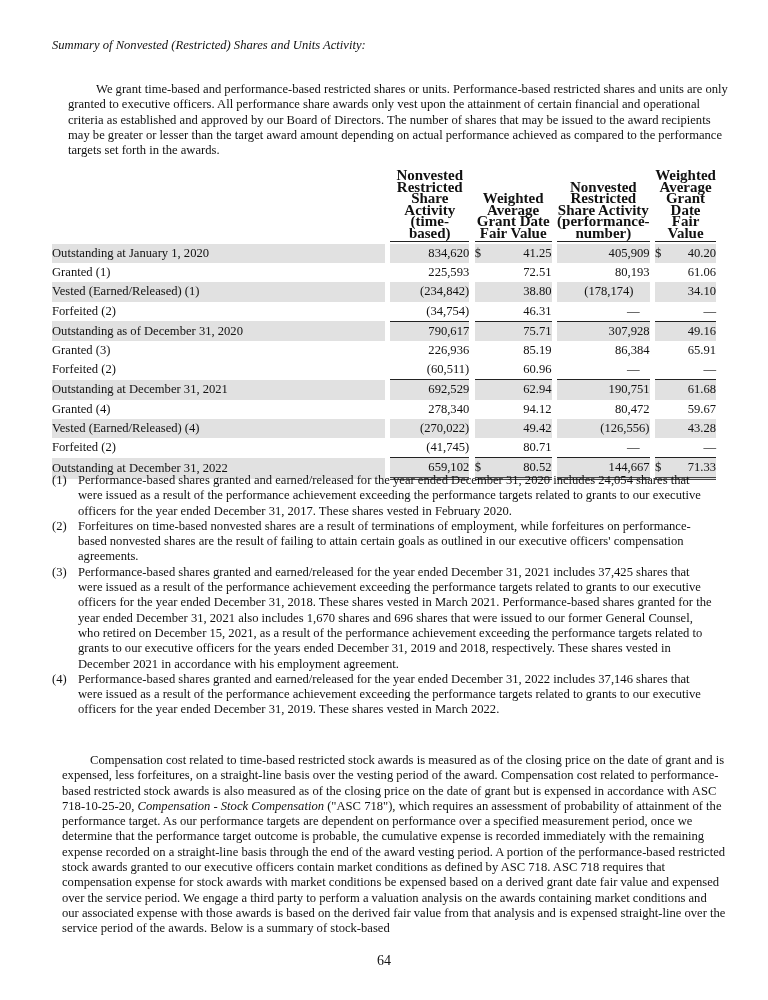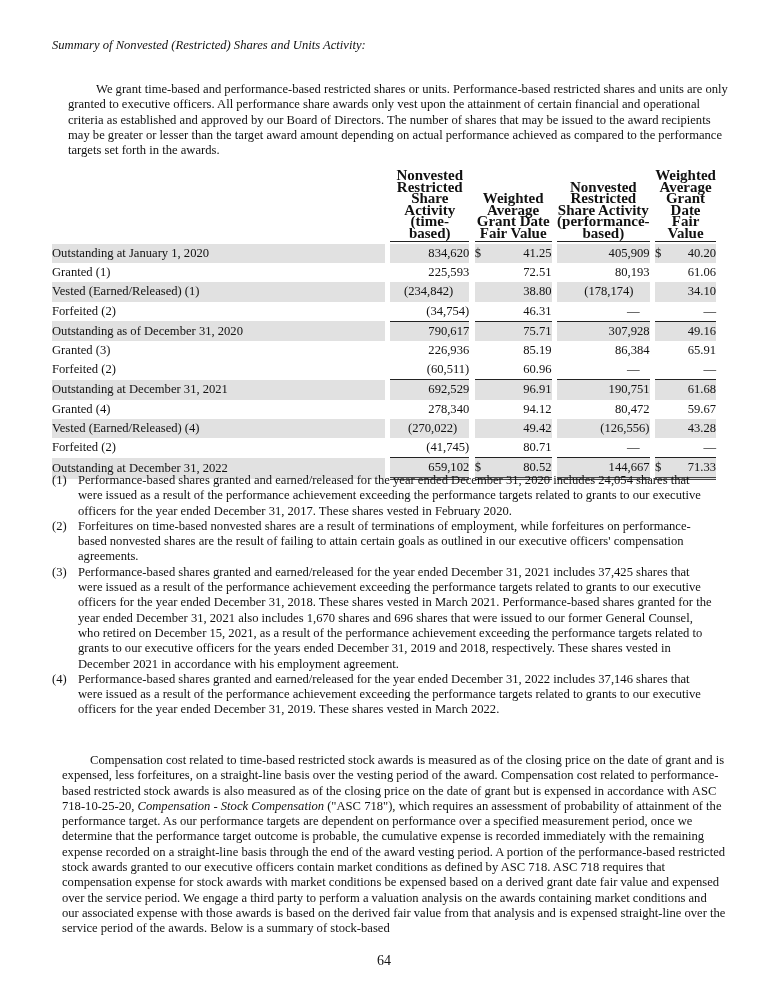--- a/index.html
+++ b/index.html
@@ -72,21 +72,21 @@
               <span style="display: block;">Fair Value</span>
             </span>
           </th>
         <th></th>
         <th>
             <span class="hline" id="h2">
               <span style="display: block;">Nonvested</span>
               <span style="display: block;">Restricted</span>
               <span style="display: block;">Share Activity</span>
               <span style="display: block;">(performance-</span>
-              <span style="display: block;">based)</span>
+              <span style="display: block;">number)</span>
             </span>
           </th>
         <th></th>
         <th colspan="2">
             <span class="hline" id="h3">
               <span style="display: block;">Weighted</span>
               <span style="display: block;">Average</span>
               <span style="display: block;">Grant Date</span>
               <span style="display: block;">Fair Value</span>
             </span>
@@ -116,21 +116,21 @@
           <td class="num c">72.51</td>
           <td class="gap"></td>
           <td class="num c">80,193</td>
           <td class="gap"></td>
           <td class="dol c"></td>
           <td class="num c">61.06</td>
         </tr>
         <tr class="shade">
           <td class="label">Vested (Earned/Released) (1)</td>
           <td class="gap"></td>
-          <td class="num c" style="padding-right: 16px; text-align: right;">(234,842)</td>
+          <td class="num c" style="padding-right: 0px; text-align: right;">(234,842)</td>
           <td class="gap"></td>
           <td class="dol c"></td>
           <td class="num c">38.80</td>
           <td class="gap"></td>
           <td class="num c" style="padding-right: 16px;">(178,174)</td>
           <td class="gap"></td>
           <td class="dol c"></td>
           <td class="num c">34.10</td>
         </tr>
         <tr>
@@ -184,21 +184,21 @@
           <td class="gap"></td>
           <td class="dol c"></td>
           <td class="num c">—</td>
         </tr>
         <tr class="shade total">
           <td class="label">Outstanding at December 31, 2021</td>
           <td class="gap"></td>
           <td class="num c">692,529</td>
           <td class="gap"></td>
           <td class="dol c"></td>
-          <td class="num c">96.91</td>
+          <td class="num c">62.94</td>
           <td class="gap"></td>
           <td class="num c">190,751</td>
           <td class="gap"></td>
           <td class="dol c"></td>
           <td class="num c">61.68</td>
         </tr>
         <tr>
           <td class="label">Granted (4)</td>
           <td class="gap"></td>
           <td class="num c">278,340</td>
@@ -207,21 +207,21 @@
           <td class="num c">94.12</td>
           <td class="gap"></td>
           <td class="num c">80,472</td>
           <td class="gap"></td>
           <td class="dol c"></td>
           <td class="num c">59.67</td>
         </tr>
         <tr class="shade">
           <td class="label">Vested (Earned/Released) (4)</td>
           <td class="gap"></td>
-          <td class="num c" style="padding-right: 12px;">(270,022)</td>
+          <td class="num c" style="padding-right: 0px;">(270,022)</td>
           <td class="gap"></td>
           <td class="dol c"></td>
           <td class="num c">49.42</td>
           <td class="gap"></td>
           <td class="num c" style="padding-right: 0px;">(126,556)</td>
           <td class="gap"></td>
           <td class="dol c"></td>
           <td class="num c">43.28</td>
         </tr>
         <tr>

